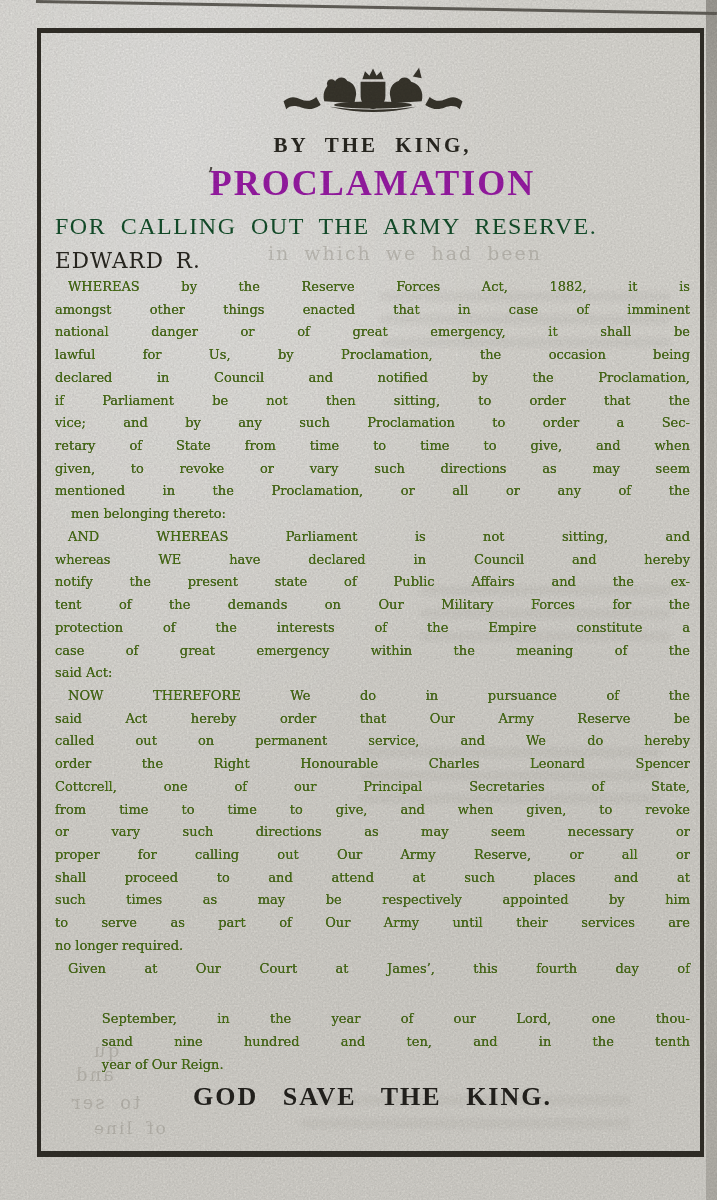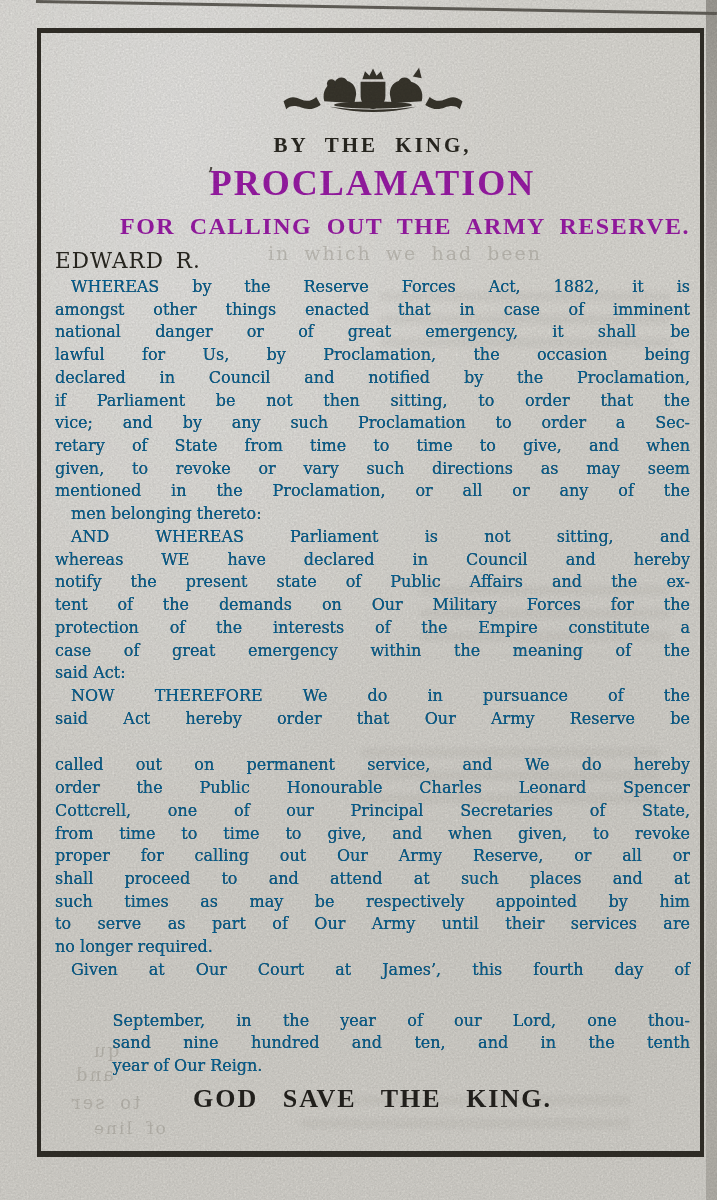--- a/index.html
+++ b/index.html
@@ -23,25 +23,25 @@
     border:4px solid #34312a;border-bottom-width:6px;border-top-width:5px;
     padding:8px 10px 0 14px;}
   .crest{display:block;width:186px;height:57px;margin:23px auto 0;}
   .kicker{margin-top:13px;text-align:center;color:#2b2922;
     font-family:"Liberation Serif",serif;font-weight:bold;font-size:21px;line-height:23px;
     letter-spacing:3px;word-spacing:9px;}
   .title{margin:6px 0 0;text-align:center;color:#a21caf;
     font-family:"Liberation Serif",serif;font-weight:bold;font-size:36px;line-height:40px;
     letter-spacing:2px;word-spacing:6px;}
   .ink-mark{position:absolute;left:166px;top:130px;font-size:22px;color:#55524a;}
-  .subtitle{margin:8px 0 0;text-align:right;color:#a21caf;
-    font-family:"Liberation Serif",serif;font-weight:bold;font-size:24px;line-height:30px;
+  .subtitle{margin:8px 0 0;text-align:left;color:#14532d;
+    font-family:"Liberation Serif",serif;font-weight:normal;font-size:24px;line-height:30px;
     letter-spacing:1.5px;word-spacing:7px;}
   .signature{margin-top:8px;font-size:21.5px;line-height:23px;letter-spacing:1px;word-spacing:4px;color:#2b2922;}
-  .body{margin-top:4px;font-size:16px;color:#0369a1;text-shadow:0 0 .4px rgba(46,44,38,.85);}
+  .body{margin-top:4px;font-size:13px;color:#4d7c0f;text-shadow:0 0 .4px rgba(46,44,38,.85);}
   .line{line-height:22.72px;text-align:justify;text-align-last:justify;}
   .line-last{text-align-last:left;}
   .closing{margin-top:7px;text-align:center;color:#262420;
     font-family:"Liberation Serif",serif;font-weight:bold;font-size:26px;line-height:28px;
     letter-spacing:2px;word-spacing:16px;}
   
   .bleed{position:absolute;left:0;top:0;width:717px;height:1200px;pointer-events:none;}
   .ghost{position:absolute;color:#aaa69c;opacity:.5;filter:blur(.7px);font-size:19px;letter-spacing:2px;word-spacing:6px;white-space:nowrap;}
   .mirrored{transform:scaleX(-1);}
   .smudge{position:absolute;opacity:.10;filter:blur(2.5px);pointer-events:none;
@@ -122,24 +122,25 @@
         <div class="line" style="padding-left: 0em;">whereas WE have declared in Council and hereby</div>
         <div class="line" style="padding-left: 0em;">notify the present state of Public Affairs and the ex-</div>
         <div class="line" style="padding-left: 0em;">tent of the demands on Our Military Forces for the</div>
         <div class="line" style="padding-left: 0em;">protection of the interests of the Empire constitute a</div>
         <div class="line" style="padding-left: 0em;">case of great emergency within the meaning of the</div>
         <div class="line line-last" style="padding-left: 0em;">said Act:</div>
       </div>
       <div class="paragraph">
         <div class="line" style="padding-left: 1em;">NOW THEREFORE We do in pursuance of the</div>
         <div class="line" style="padding-left: 0em;">said Act hereby order that Our Army Reserve be</div>
-        <div class="line" style="padding-left: 0em; margin-top: 24px;">called out on permanent service, and We do hereby</div>
-        <div class="line" style="padding-left: 0em;">order the Public Honourable Charles Leonard Spencer</div>
+        <div class="line" style="padding-left: 0em;">called out on permanent service, and We do hereby</div>
+        <div class="line" style="padding-left: 0em;">order the Right Honourable Charles Leonard Spencer</div>
         <div class="line" style="padding-left: 0em;">Cottcrell, one of our Principal Secretaries of State,</div>
         <div class="line" style="padding-left: 0em;">from time to time to give, and when given, to revoke</div>
+        <div class="line" style="padding-left: 0em;">or vary such directions as may seem necessary or</div>
         <div class="line" style="padding-left: 0em;">proper for calling out Our Army Reserve, or all or</div>
         <div class="line" style="padding-left: 0em;">shall proceed to and attend at such places and at</div>
         <div class="line" style="padding-left: 0em;">such times as may be respectively appointed by him</div>
         <div class="line" style="padding-left: 0em;">to serve as part of Our Army until their services are</div>
         <div class="line line-last" style="padding-left: 0em;">no longer required.</div>
       </div>
       <div class="paragraph">
         <div class="line" style="padding-left: 1em;">Given at Our Court at James’, this fourth day of</div>
         <div class="line" style="padding-left: 3.6em; margin-top: 28px;">September, in the year of our Lord, one thou-</div>
         <div class="line" style="padding-left: 3.6em;">sand nine hundred and ten, and in the tenth</div>

